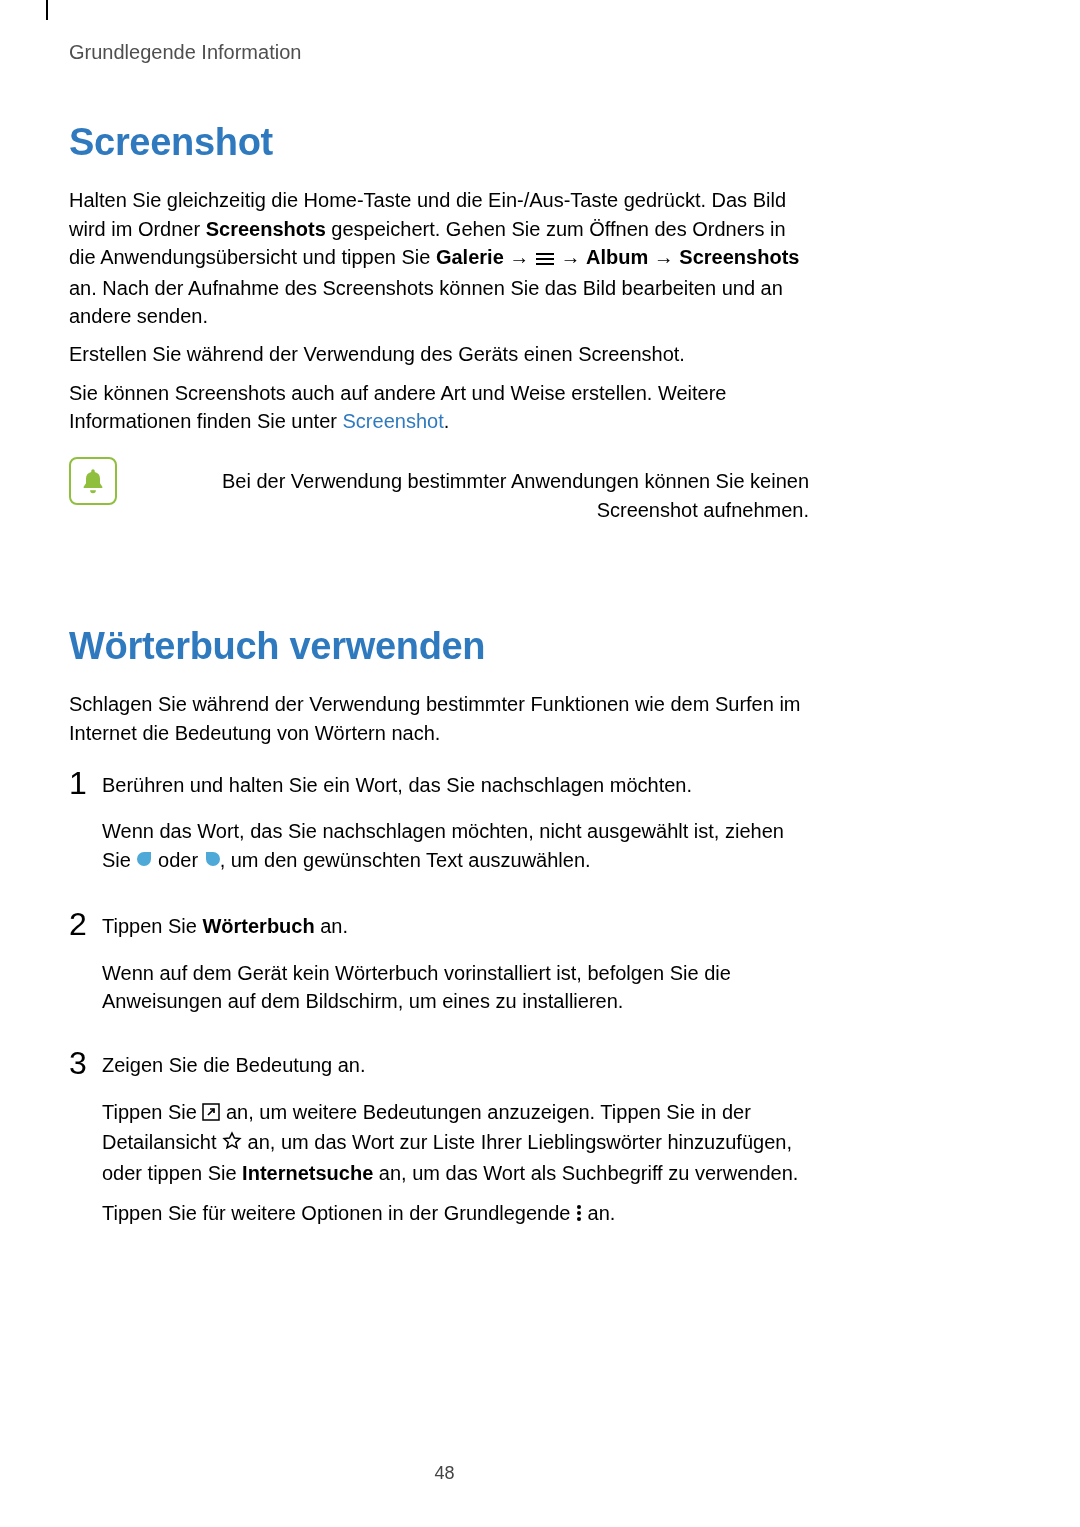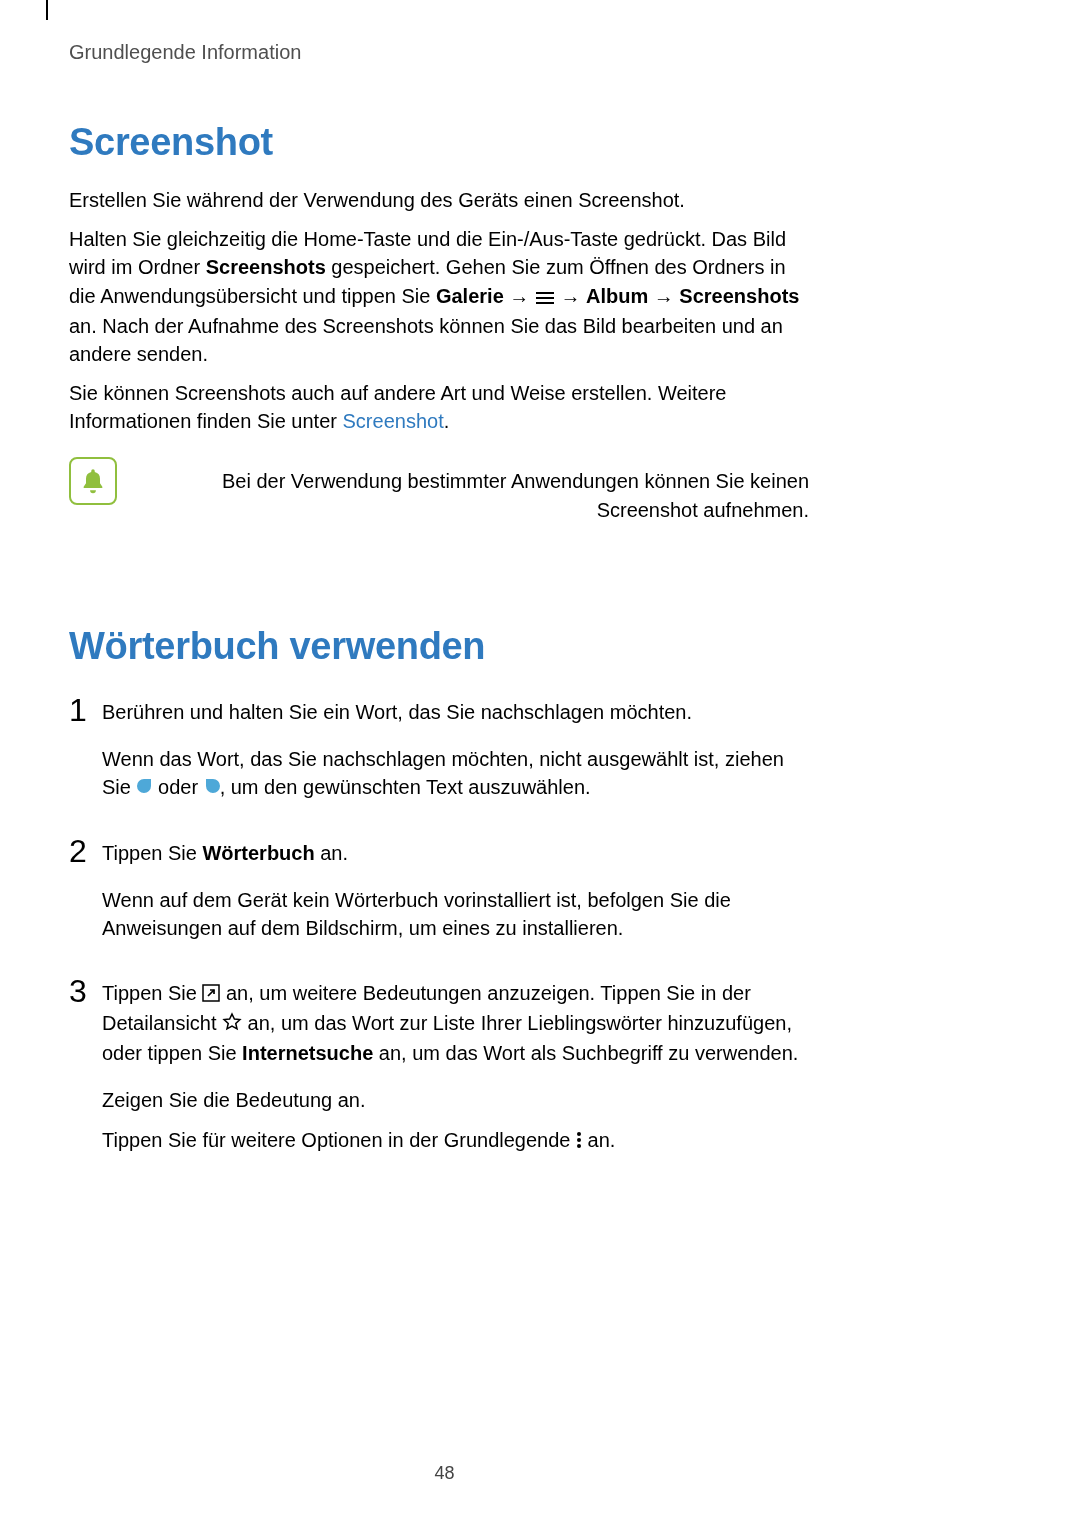--- a/index.html
+++ b/index.html
@@ -105,45 +105,46 @@
 </head>
 <body>
 
 <div class="page">
   <div class="crop-mark"></div>
 
   <div class="header-title">Grundlegende Information</div>
 
   <h1>Screenshot</h1>
 
-  <p>Erstellen Sie während der Verwendung des Geräts einen Screenshot.</p>
-
   <p>
     <span>Halten Sie gleichzeitig die Home-Taste und die Ein-/Aus-Taste gedrückt. Das Bild wird im Ordner </span><span class="bold">Screenshots</span><span> gespeichert. Gehen Sie zum Öffnen des Ordners in die Anwendungsübersicht und tippen Sie </span><span class="bold">Galerie</span><span> → </span><span class="inline-icon"><svg width="20" height="14" viewBox="0 0 20 14">
           <line x1="1" y1="2" x2="19" y2="2" stroke="#000" stroke-width="2"></line>
           <line x1="1" y1="7" x2="19" y2="7" stroke="#000" stroke-width="2"></line>
           <line x1="1" y1="12" x2="19" y2="12" stroke="#000" stroke-width="2"></line>
         </svg></span><span> → </span><span class="bold">Album</span><span> → </span><span class="bold">Screenshots</span><span> an. Nach der Aufnahme des Screenshots können Sie das Bild bearbeiten und an andere senden.</span>
   </p>
+
+  <p>Erstellen Sie während der Verwendung des Geräts einen Screenshot.</p>
 
   <p>
     <span>Sie können Screenshots auch auf andere Art und Weise erstellen. Weitere Informationen finden Sie unter </span><span class="link">Screenshot</span><span>.</span>
   </p>
 
   <div class="note-row">
     <div class="note-icon">
       <svg width="28" height="28" viewBox="0 0 24 24">
           <path fill="#90bf3e" d="M12 2a1.5 1.5 0 0 0-1.5 1.5v.7A6 6 0 0 0 6 10v4l-2 3v1h16v-1l-2-3v-4a6 6 0 0 0-4.5-5.8v-.7A1.5 1.5 0 0 0 12 2zm-2.5 18a2.5 2.5 0 0 0 5 0h-5z"></path>
         </svg>
     </div>
     <div class="note-text">Bei der Verwendung bestimmter Anwendungen können Sie keinen Screenshot aufnehmen.</div>
   </div>
 
   <h1 class="spaced">Wörterbuch verwenden</h1>
 
+  <p>Schlagen Sie während der Verwendung bestimmter Funktionen wie dem Surfen im Internet die Bedeutung von Wörtern nach.</p>
 
   <div class="step-row">
     <div class="step-num">1</div>
     <div class="step-body">
       <p>Berühren und halten Sie ein Wort, das Sie nachschlagen möchten.</p>
       <p>
         <span>Wenn das Wort, das Sie nachschlagen möchten, nicht ausgewählt ist, ziehen Sie </span><span class="inline-icon"><svg width="16" height="20" viewBox="0 0 16 20">
               <path fill="#4ea8d8" d="M14 0 v8 a7 7 0 1 1 -7 -7 h7 z" transform="translate(1,2)"></path>
             </svg></span><span> oder </span><span class="inline-icon"><svg width="16" height="20" viewBox="0 0 16 20">
               <path fill="#4ea8d8" d="M2 0 v8 a7 7 0 1 0 7 -7 h-7 z" transform="translate(0,2)"></path>
@@ -158,30 +159,30 @@
       <p>
         <span>Tippen Sie </span><span class="bold">Wörterbuch</span><span> an.</span>
       </p>
       <p>Wenn auf dem Gerät kein Wörterbuch vorinstalliert ist, befolgen Sie die Anweisungen auf dem Bildschirm, um eines zu installieren.</p>
     </div>
   </div>
 
   <div class="step-row">
     <div class="step-num">3</div>
     <div class="step-body">
+      <p>Zeigen Sie die Bedeutung an.</p>
       <p>
         <span>Tippen Sie </span><span class="inline-icon"><svg width="18" height="18" viewBox="0 0 18 18">
               <rect x="1" y="1" width="16" height="16" fill="none" stroke="#000" stroke-width="1.5"></rect>
               <line x1="6" y1="12" x2="12" y2="6" stroke="#000" stroke-width="1.7"></line>
               <polyline points="8,6 12,6 12,10" fill="none" stroke="#000" stroke-width="1.7"></polyline>
             </svg></span><span> an, um weitere Bedeutungen anzuzeigen. Tippen Sie in der Detailansicht </span><span class="inline-icon"><svg width="20" height="20" viewBox="0 0 24 24">
               <path fill="none" stroke="#000" stroke-width="1.8" d="M12 2.5l2.9 6 6.6.6-5 4.6 1.5 6.5L12 17l-6 3.2 1.5-6.5-5-4.6 6.6-.6z"></path>
             </svg></span><span> an, um das Wort zur Liste Ihrer Lieblingswörter hinzuzufügen, oder tippen Sie </span><span class="bold">Internetsuche</span><span> an, um das Wort als Suchbegriff zu verwenden.</span>
       </p>
-      <p>Zeigen Sie die Bedeutung an.</p>
       <p>
         <span>Tippen Sie für weitere Optionen in der Grundlegende </span><span class="inline-icon"><svg width="6" height="18" viewBox="0 0 6 18">
               <circle cx="3" cy="3" r="2" fill="#000"></circle>
               <circle cx="3" cy="9" r="2" fill="#000"></circle>
               <circle cx="3" cy="15" r="2" fill="#000"></circle>
             </svg></span><span> an.</span>
       </p>
     </div>
   </div>
 

